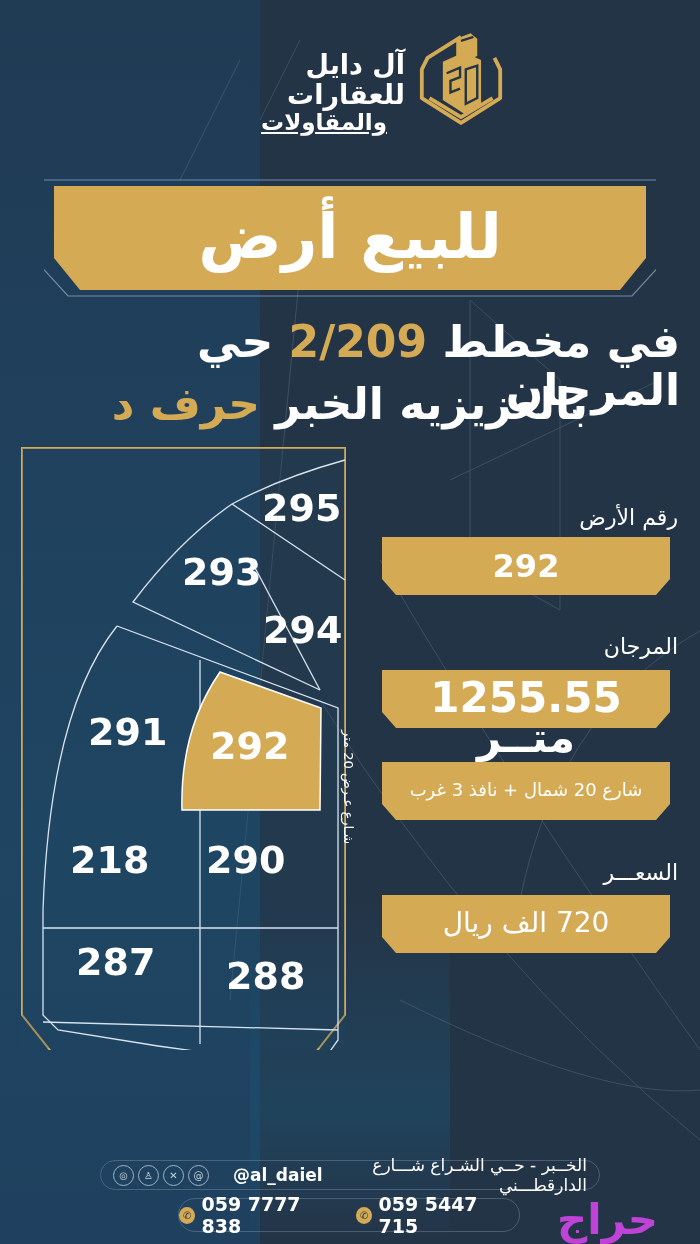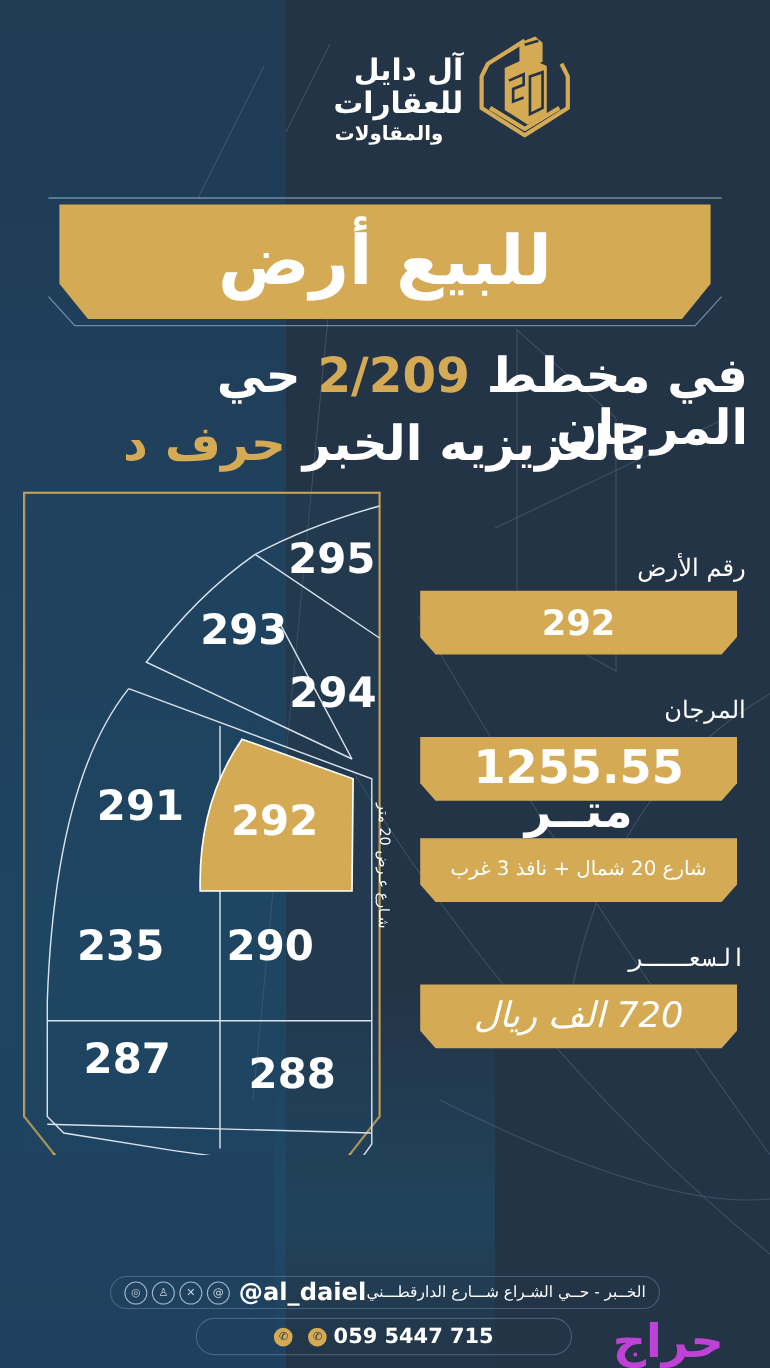--- a/index.html
+++ b/index.html
@@ -11,24 +11,24 @@
       position: relative;
     }
     .bg-layer { position: absolute; inset: 0; pointer-events: none; }
     .bg-glow1 { position: absolute; left: 0; top: 0; width: 260px; height: 1244px;
       background: linear-gradient(180deg, #1f3d58 0%, #1e4564 40%, #1c4a6a 70%, #1d4566 100%); opacity: .75; }
     .bg-glow2 { position: absolute; left: 250px; top: 900px; width: 200px; height: 344px;
       background: linear-gradient(180deg, rgba(28,80,110,0) 0%, rgba(28,80,110,.55) 60%, rgba(28,80,110,0) 100%); }
     svg.bg-lines { position: absolute; inset: 0; }
 
     
-    .logo-wrap { position: absolute; top: 30px; left: 216px; width: 310px; height: 100px; }
+    .logo-wrap { position: absolute; top: 30px; left: 200px; width: 310px; height: 100px; }
     .logo-text { position: absolute; right: 105px; top: 20px; text-align: right; direction: rtl; }
     .logo-line1 { font-size: 27px; font-weight: bold; line-height: 30px; color: #ffffff; }
-    .logo-line2 { font-size: 18px; font-weight: bold; line-height: 24px; color: #ffffff; margin-right: 18px; }
+    .logo-line2 { font-size: 23px; font-weight: bold; line-height: 24px; color: #ffffff; margin-right: 18px; text-decoration: underline; }
     .logo-icon { position: absolute; right: 6px; top: 0; width: 86px; height: 98px; }
 
     
     .banner { position: absolute; left: 44px; top: 178px; width: 612px; height: 120px; }
     .banner svg { position: absolute; inset: 0; }
     .banner-title { position: absolute; left: 0; right: 0; top: 14px; text-align: center; direction: rtl;
       font-size: 62px; font-weight: bold; color: #ffffff; line-height: 90px; }
 
     .subtitle { position: absolute; left: 20px; right: 20px; text-align: center; direction: rtl;
       font-size: 44px; font-weight: bold; color: #ffffff; line-height: 48px; }
@@ -54,22 +54,22 @@
     
     .footer-row1 { position: absolute; left: 100px; top: 1160px; width: 500px; height: 30px;
       border: 1px solid rgba(140,170,200,.35); border-radius: 16px;
       display: flex; align-items: center; padding: 0 12px; }
     .footer-row2 { position: absolute; left: 178px; top: 1198px; width: 342px; height: 34px;
       border: 1px solid rgba(140,170,200,.35); border-radius: 17px;
       display: flex; align-items: center; justify-content: center; gap: 14px; }
     .social { display: flex; gap: 4px; }
     .social span { width: 21px; height: 21px; border: 1px solid #9fb3c6; border-radius: 50%;
       display: inline-flex; align-items: center; justify-content: center; font-size: 10px; color: #c6d3df; }
-    .handle { font-size: 22px; font-weight: bold; color: #ffffff; margin-left: 8px; }
-    .address { font-size: 14px; color: #ffffff; margin-left: auto; direction: rtl; }
+    .handle { font-size: 17px; font-weight: bold; color: #ffffff; margin-left: 24px; }
+    .address { font-size: 17px; color: #ffffff; margin-left: auto; direction: rtl; }
     .phone { display: flex; align-items: center; gap: 6px; font-size: 19px; font-weight: bold; color: #ffffff; }
     .phone-icon { width: 17px; height: 17px; border-radius: 50%; background: #d4aa55;
       display: inline-flex; align-items: center; justify-content: center; font-size: 10px; color: #243447; }
     .watermark { position: absolute; left: 520px; top: 1200px; width: 175px; height: 40px;
       font-size: 42px; font-weight: bold; color: #d946ef; opacity: .85; direction: rtl; text-align: center; line-height: 40px; }
   </style>
 </head>
 <body>
 
 <div class="bg-layer">
@@ -147,21 +147,21 @@
       <path d="M180 220 L180 488"></path>
     </g>
 
     <path d="M200 232 L301 268 L300 370 L162 370 Q160 290 200 232 Z" fill="#d4aa55" stroke="#ffffff" stroke-width="1.5"></path>
   </svg>
   <div class="lot" style="left:242px;top:48px;">295</div>
   <div class="lot" style="left:162px;top:112px;">293</div>
   <div class="lot" style="left:243px;top:170px;">294</div>
   <div class="lot" style="left:68px;top:272px;">291</div>
   <div class="lot" style="left:190px;top:286px;">292</div>
-  <div class="lot" style="left:50px;top:400px;">235</div>
+  <div class="lot" style="left:50px;top:400px;">218</div>
   <div class="lot" style="left:186px;top:400px;">290</div>
   <div class="lot" style="left:56px;top:502px;">287</div>
   <div class="lot" style="left:190px;top:516px;margin-left:16px;">288</div>
   <div class="street-label">شـارع عـرض 20 متر</div>
 </div>
 
 <div class="info-label" style="top:505px;">رقم الأرض</div>
 <div class="info-box" style="top:535px;height:62px;">
   <svg viewBox="0 0 292 62" preserveAspectRatio="none">
       <polygon points="2,2 290,2 290,44 276,60 16,60 2,44" fill="#d4aa55"></polygon>
@@ -177,42 +177,43 @@
   <div class="info-value" style="top:10px;font-size:42px;line-height:40px;">1255.55 متــر</div>
 </div>
 
 <div class="info-box" style="top:760px;height:62px;">
   <svg viewBox="0 0 292 62" preserveAspectRatio="none">
       <polygon points="2,2 290,2 290,44 276,60 16,60 2,44" fill="#d4aa55"></polygon>
     </svg>
   <div class="info-value" style="top:18px;font-size:18px;line-height:24px;font-weight:normal;">شارع 20 شمال + نافذ 3 غرب</div>
 </div>
 
-<div class="info-label" style="top:860px;font-family:Liberation Mono, monospace;">السعـــر</div>
+<div class="info-label" style="top:860px;">السعـــر</div>
 <div class="info-box" style="top:893px;height:62px;">
   <svg viewBox="0 0 292 62" preserveAspectRatio="none">
       <polygon points="2,2 290,2 290,44 276,60 16,60 2,44" fill="#d4aa55"></polygon>
     </svg>
-  <div class="info-value" style="top:10px;font-size:32px;line-height:40px;font-weight:normal;font-style:italic;">720 الف ريال</div>
+  <div class="info-value" style="top:10px;font-size:28px;line-height:40px;font-weight:normal;">720 الف ريال</div>
 </div>
 
 <div class="footer-row1">
   <div class="social">
     <span>◎</span>
     <span>♙</span>
     <span>✕</span>
     <span>@</span>
   </div>
   <span class="handle">@al_daiel</span>
   <span class="address">الخــبر - حــي الشـراع شـــارع الدارقطـــني</span>
 </div>
 
 <div class="footer-row2">
   <div class="phone">
     <span class="phone-icon">✆</span>
+    <span>059 7777 838</span>
   </div>
   <div class="phone">
     <span class="phone-icon">✆</span>
     <span>059 5447 715</span>
   </div>
 </div>
 
 <div class="watermark">حراج</div>
 
 </body></html>

